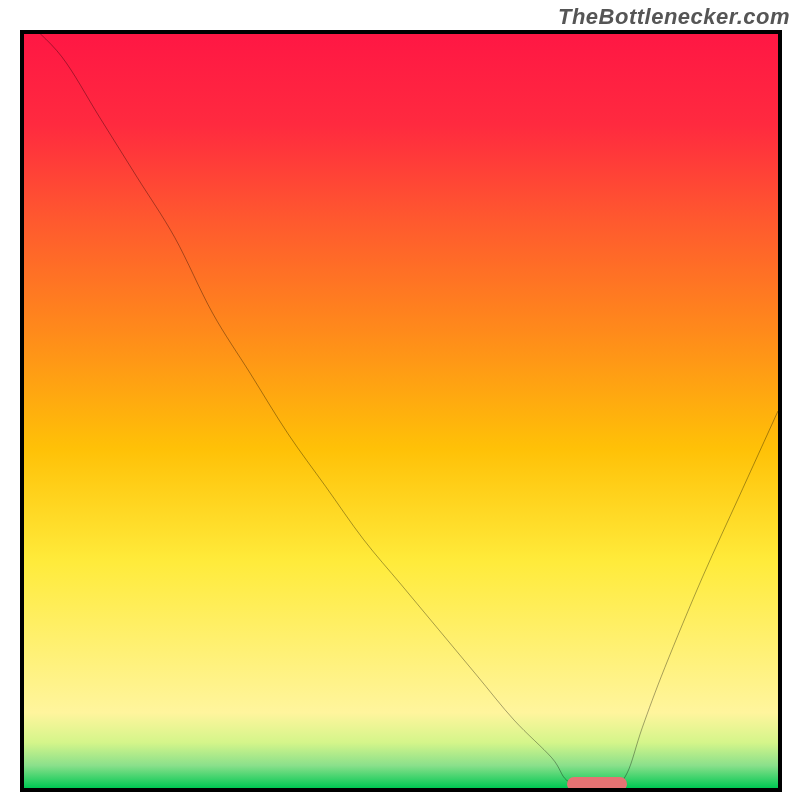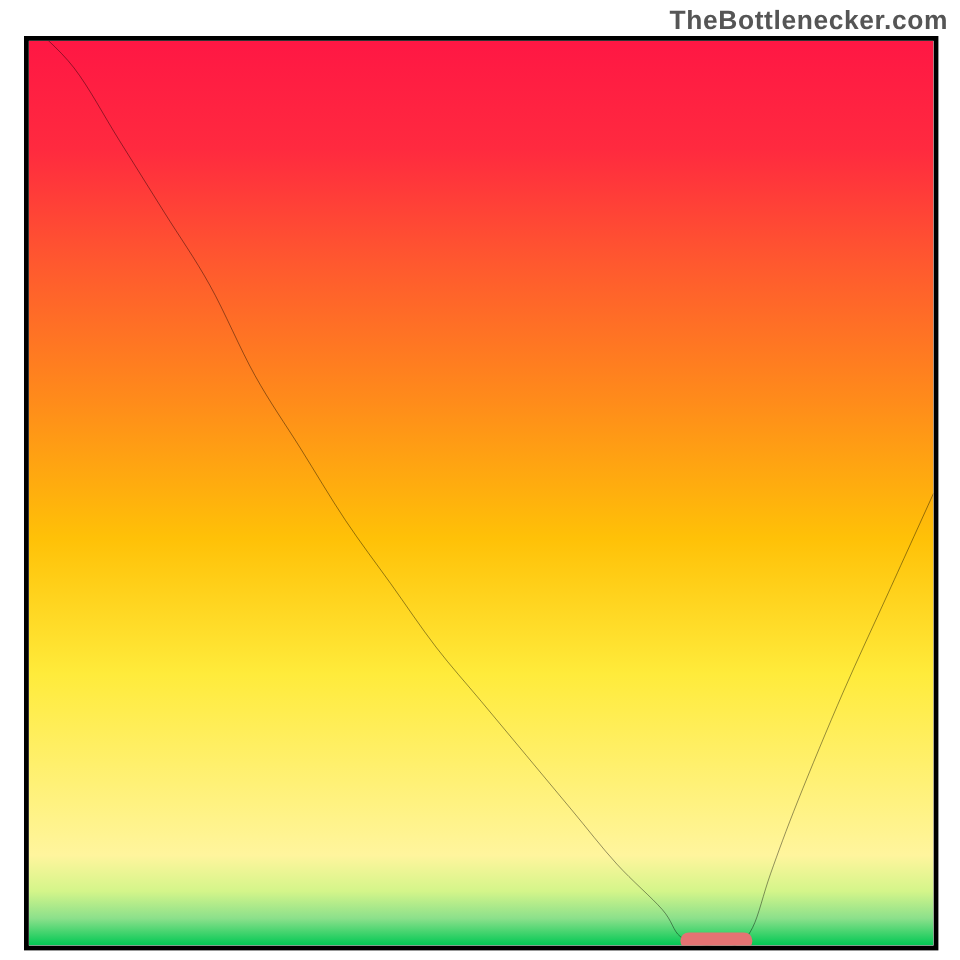--- a/index.html
+++ b/index.html
@@ -7,20 +7,21 @@
     padding: 0;
     width: 800px;
     height: 800px;
     background: #ffffff;
     overflow: hidden;
   }
   .container {
     position: relative;
     width: 800px;
     height: 616px;
+    font-style: italic;
   }
   .attribution {
     position: absolute;
     top: 4px;
     right: 10px;
     font-family: Arial, Helvetica, sans-serif;
     font-size: 22px;
     font-weight: bold;
     color: #555;
     letter-spacing: 0.5px;

